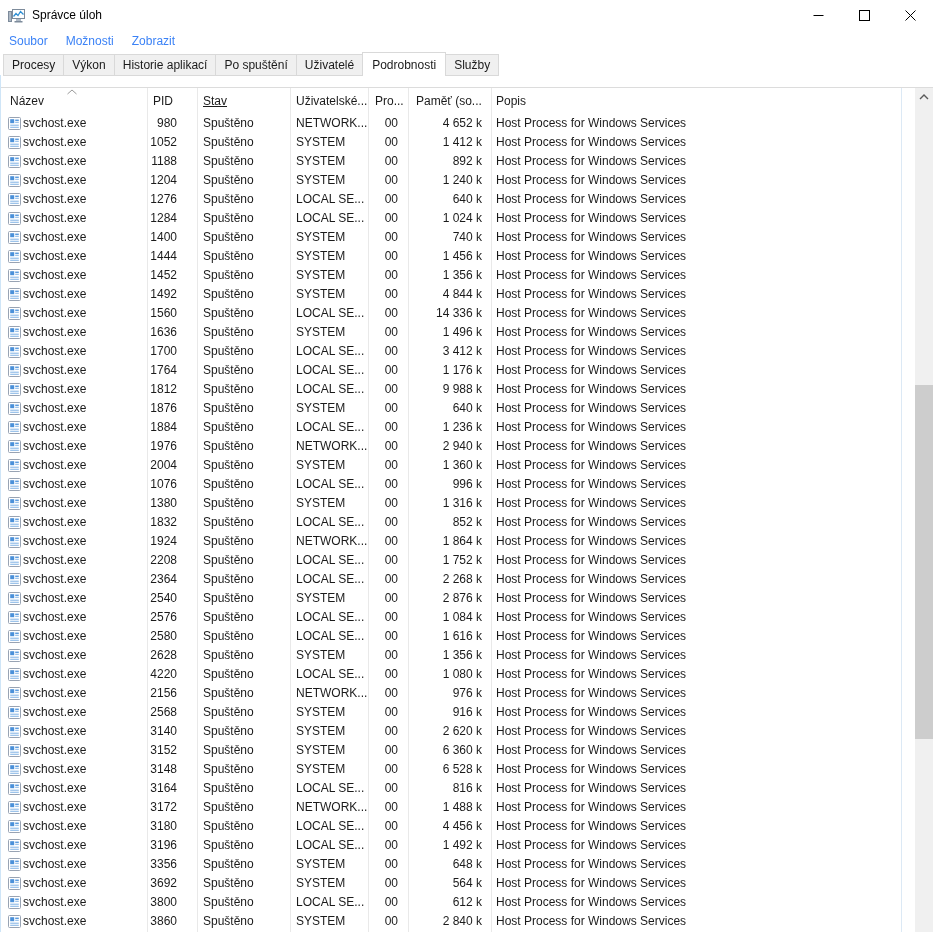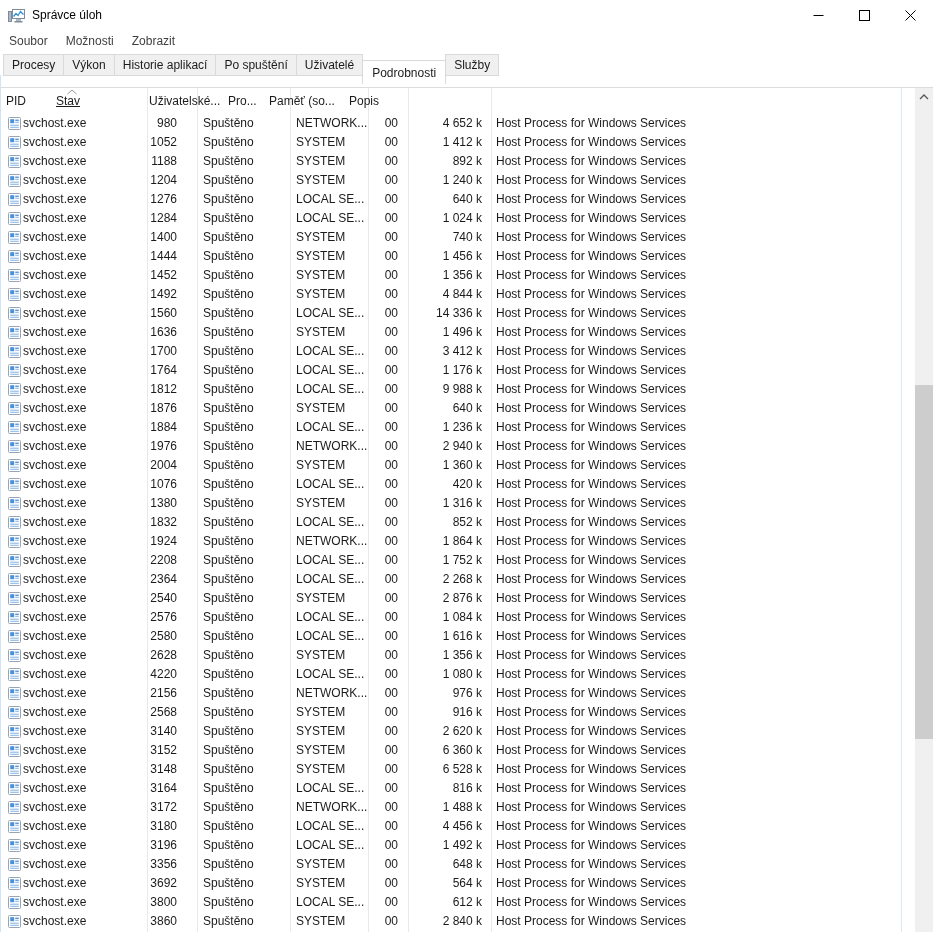--- a/index.html
+++ b/index.html
@@ -14,34 +14,34 @@
 
   
   .titlebar { position: absolute; top: 0; left: 0; right: 0; height: 30px; background: #fff; display: flex; align-items: center; }
   .app-icon { margin-left: 8px; width: 17px; height: 17px; flex: 0 0 auto; }
   .title-text { margin-left: 7px; color: #000; }
   .win-controls { position: absolute; right: 0; top: 0; height: 30px; display: flex; }
   .win-btn { width: 46px; height: 30px; display: flex; align-items: center; justify-content: center; background: #fff; border: none; cursor: default; }
 
   
   .menubar { position: absolute; top: 30px; left: 0; right: 0; height: 22px; display: flex; align-items: center; padding-left: 0; background: #fff; }
-  .menu-item { padding: 3px 9px; color: #404040; }
+  .menu-item { padding: 3px 9px; color: #3b82f6; }
 
   
   .tabstrip { position: absolute; top: 52px; left: 3px; right: 8px; height: 24px; display: flex; align-items: flex-start; }
   .tab {
     margin-top: 2px; height: 22px; padding: 0 8px;
     display: flex; align-items: center;
     background: var(--inactive_tab_bg, #f0f0f0);
     border: 1px solid var(--tab_border, #d9d9d9);
     margin-right: -1px; position: relative; z-index: 1;
     white-space: nowrap;
   }
   .tab.active {
-    margin-top: 8px; height: 24px;
+    margin-top: 0; height: 24px;
     background: #fff; border-bottom: none; z-index: 2;
     padding: 0 9px;
   }
 
   
   .listview { position: absolute; top: 87px; left: 0; right: 0; bottom: 0; border-top: 1px solid #dcdcdc; background: #fff; }
   .window-edge-left { position: absolute; left: 0; top: 75px; bottom: 0; width: 1px; background: var(--window_edge, #cfe5f7); z-index: 5; }
 
   .grid-sep { position: absolute; top: 0; bottom: 0; width: 1px; background: var(--grid_line, #e9e9e9); z-index: 1; }
   .sep-1 { left: 147px; } .sep-2 { left: 197px; } .sep-3 { left: 290px; }
@@ -132,20 +132,23 @@
   <div class="grid-sep sep-3"></div>
   <div class="grid-sep sep-4"></div>
   <div class="grid-sep sep-5"></div>
   <div class="grid-sep sep-6"></div>
   <div class="grid-sep sep-end"></div>
 
   <div class="header-row">
     <svg class="sort-caret" width="12" height="6" viewBox="0 0 12 6">
       <polyline points="1.5,5 6,1 10.5,5" fill="none" stroke="#9a9a9a" stroke-width="1"></polyline>
     </svg>
+  <div class="hcell col-name">
+        <span>Název</span>
+      </div>
       <div class="hcell col-pid">
         <span>PID</span>
       </div>
       <div class="hcell col-status">
         <span>Stav</span>
       </div>
       <div class="hcell col-user">
         <span>Uživatelské...</span>
       </div>
       <div class="hcell col-cpu">
@@ -530,21 +533,21 @@
           <rect x="7.2" y="4.7" width="3.6" height="1.3" fill="#9cc3ea"></rect>
           <rect x="2.2" y="7.6" width="8.6" height="1.3" fill="#9cc3ea"></rect>
           <rect x="2.2" y="9.7" width="8.6" height="1.3" fill="#9cc3ea"></rect>
         </svg>
         <span>svchost.exe</span>
       </div>
       <div class="cell cell-pid">1076</div>
       <div class="cell cell-status">Spuštěno</div>
       <div class="cell cell-user">LOCAL SE...</div>
       <div class="cell cell-cpu">00</div>
-      <div class="cell cell-memory">420 k</div>
+      <div class="cell cell-memory">996 k</div>
       <div class="cell cell-description">Host Process for Windows Services</div>
     </div>
       <div class="trow">
       <div class="cell cell-name">
         <svg class="proc-icon" viewBox="0 0 13 13">
           <rect x="0.5" y="0.5" width="12" height="12" rx="1" fill="#ffffff" stroke="#98a3b3" stroke-width="1"></rect>
           <rect x="2.2" y="2.2" width="4" height="4" fill="#4a90d9"></rect>
           <rect x="7.2" y="2.6" width="3.6" height="1.3" fill="#4a90d9"></rect>
           <rect x="7.2" y="4.7" width="3.6" height="1.3" fill="#9cc3ea"></rect>
           <rect x="2.2" y="7.6" width="8.6" height="1.3" fill="#9cc3ea"></rect>

